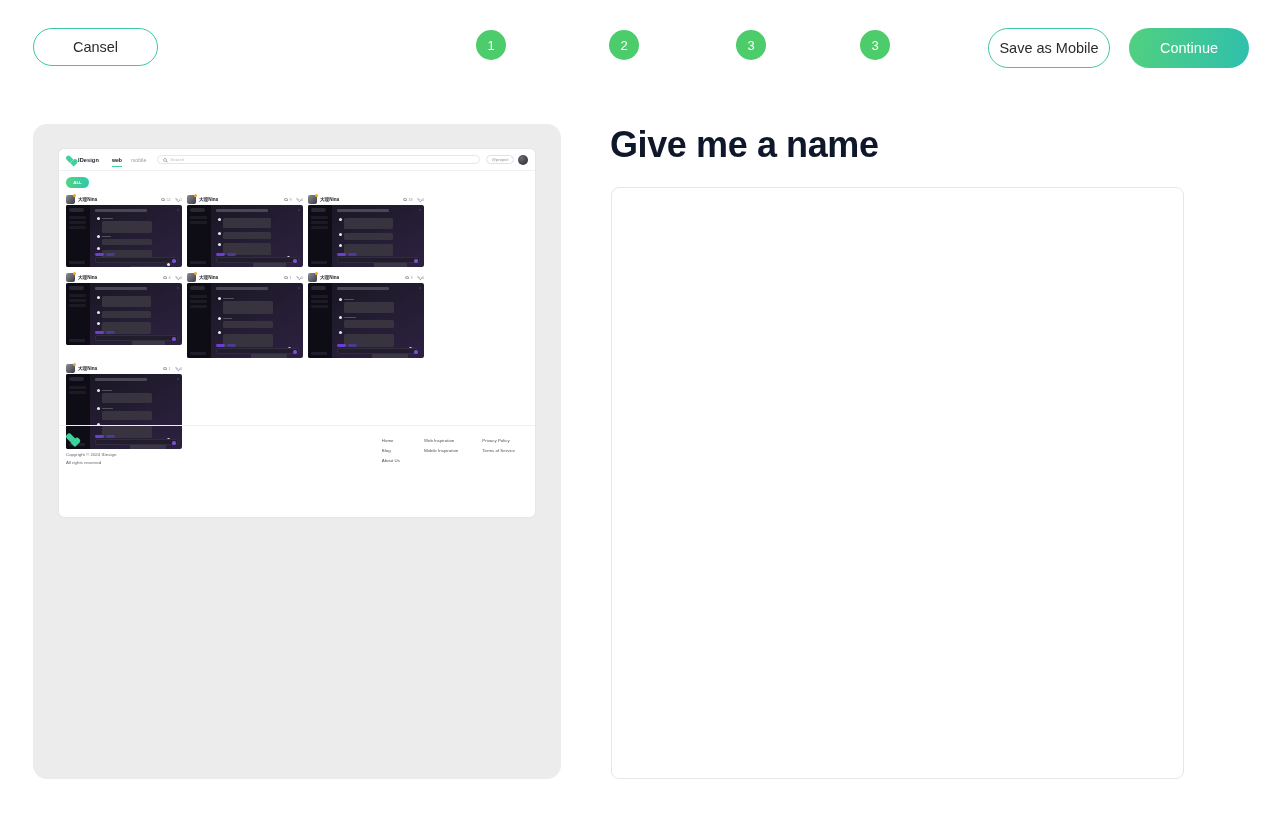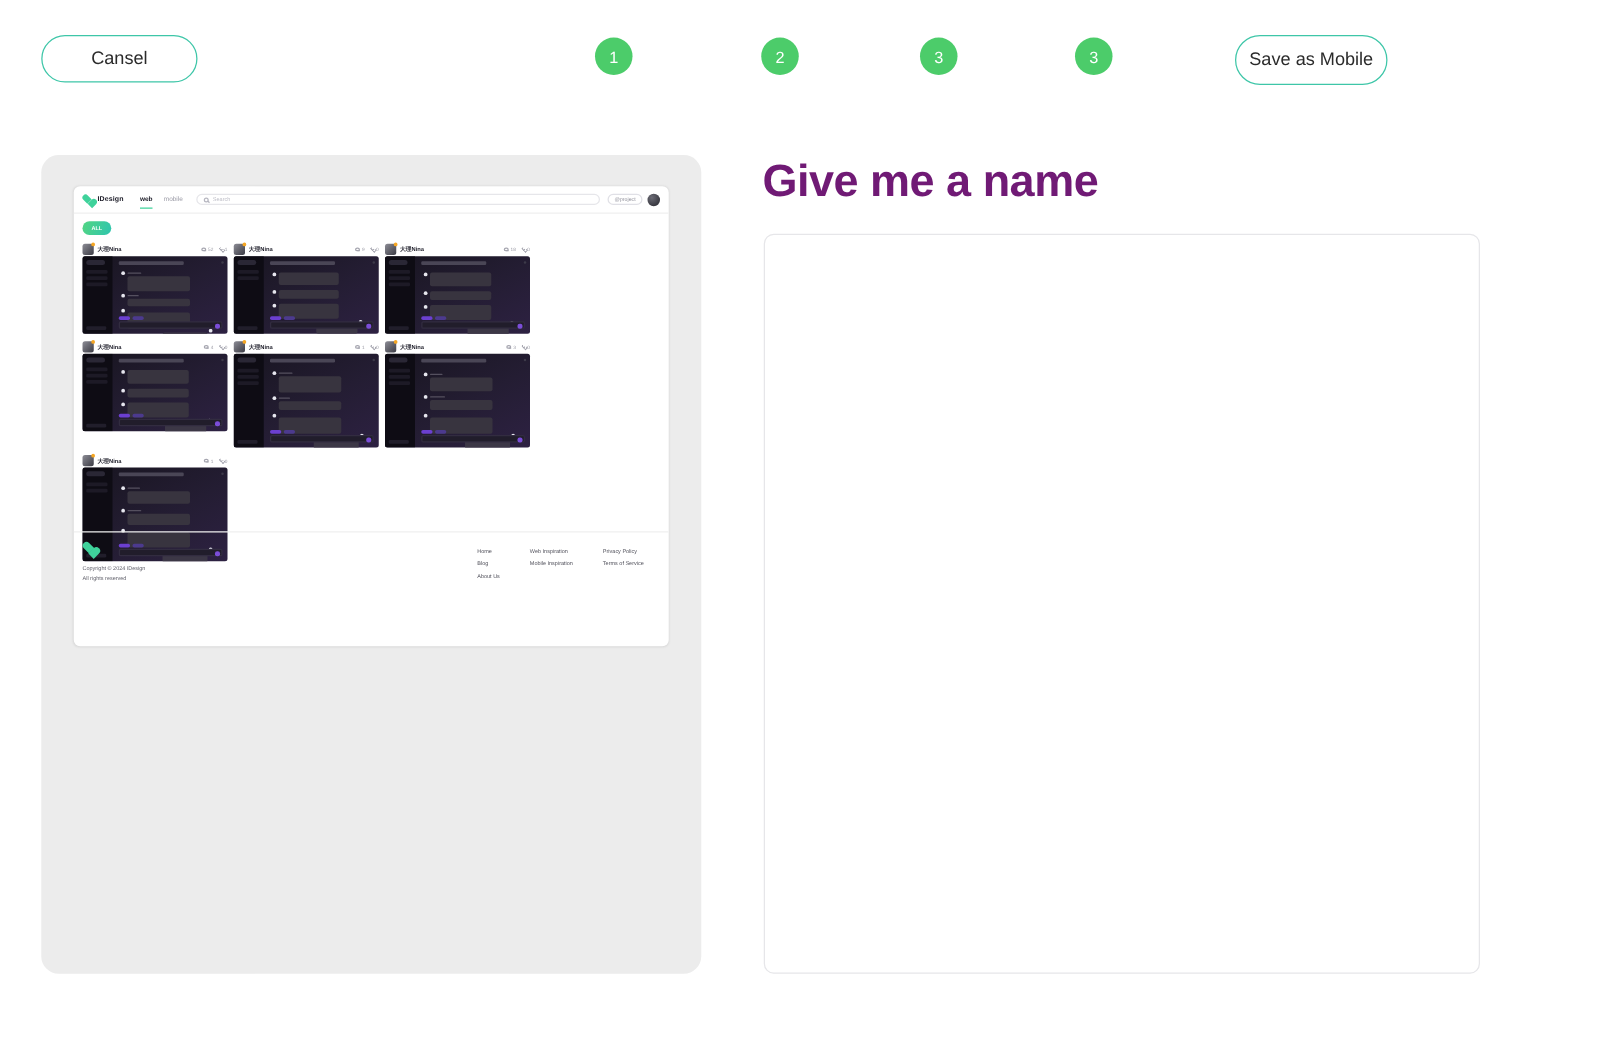--- a/index.html
+++ b/index.html
@@ -258,21 +258,21 @@
   .foot-cols {
     position: absolute; right: 20px; top: 12px;
     display: flex; gap: 24px;
   }
   .foot-col { display: flex; flex-direction: column; gap: 5.2px; }
   .foot-link { font-size: 4.4px; color: #52525c; cursor: pointer; white-space: nowrap; }
 
   
   .name-title {
     position: absolute; left: 610px; top: 124px;
-    font-size: 36px; font-weight: bold; color: #701a75;
+    font-size: 36px; font-weight: bold; color: #0f172a;
     letter-spacing: -.4px;
   }
   .desc-box {
     position: absolute; left: 611px; top: 187px;
     width: 573px; height: 592px;
     border: 1px solid #e6e6e9;
     border-radius: 8px;
     background: #ffffff;
     cursor: text;
   }
@@ -298,20 +298,23 @@
     </div>
     <div class="step s4">
       <span>3</span>
     </div>
   </div>
 
   <div class="btn-draft">
     <span>Save as Mobile</span>
   </div>
 
+  <div class="btn-continue">
+    <span>Continue</span>
+  </div>
 </div>
 
 <div class="preview-panel">
   <div class="site">
 
     <div class="site-nav">
       <div class="heart"></div>
       <div class="brand">IDesign</div>
       <div class="nav-links">
         <div class="nav-link active">web</div>

